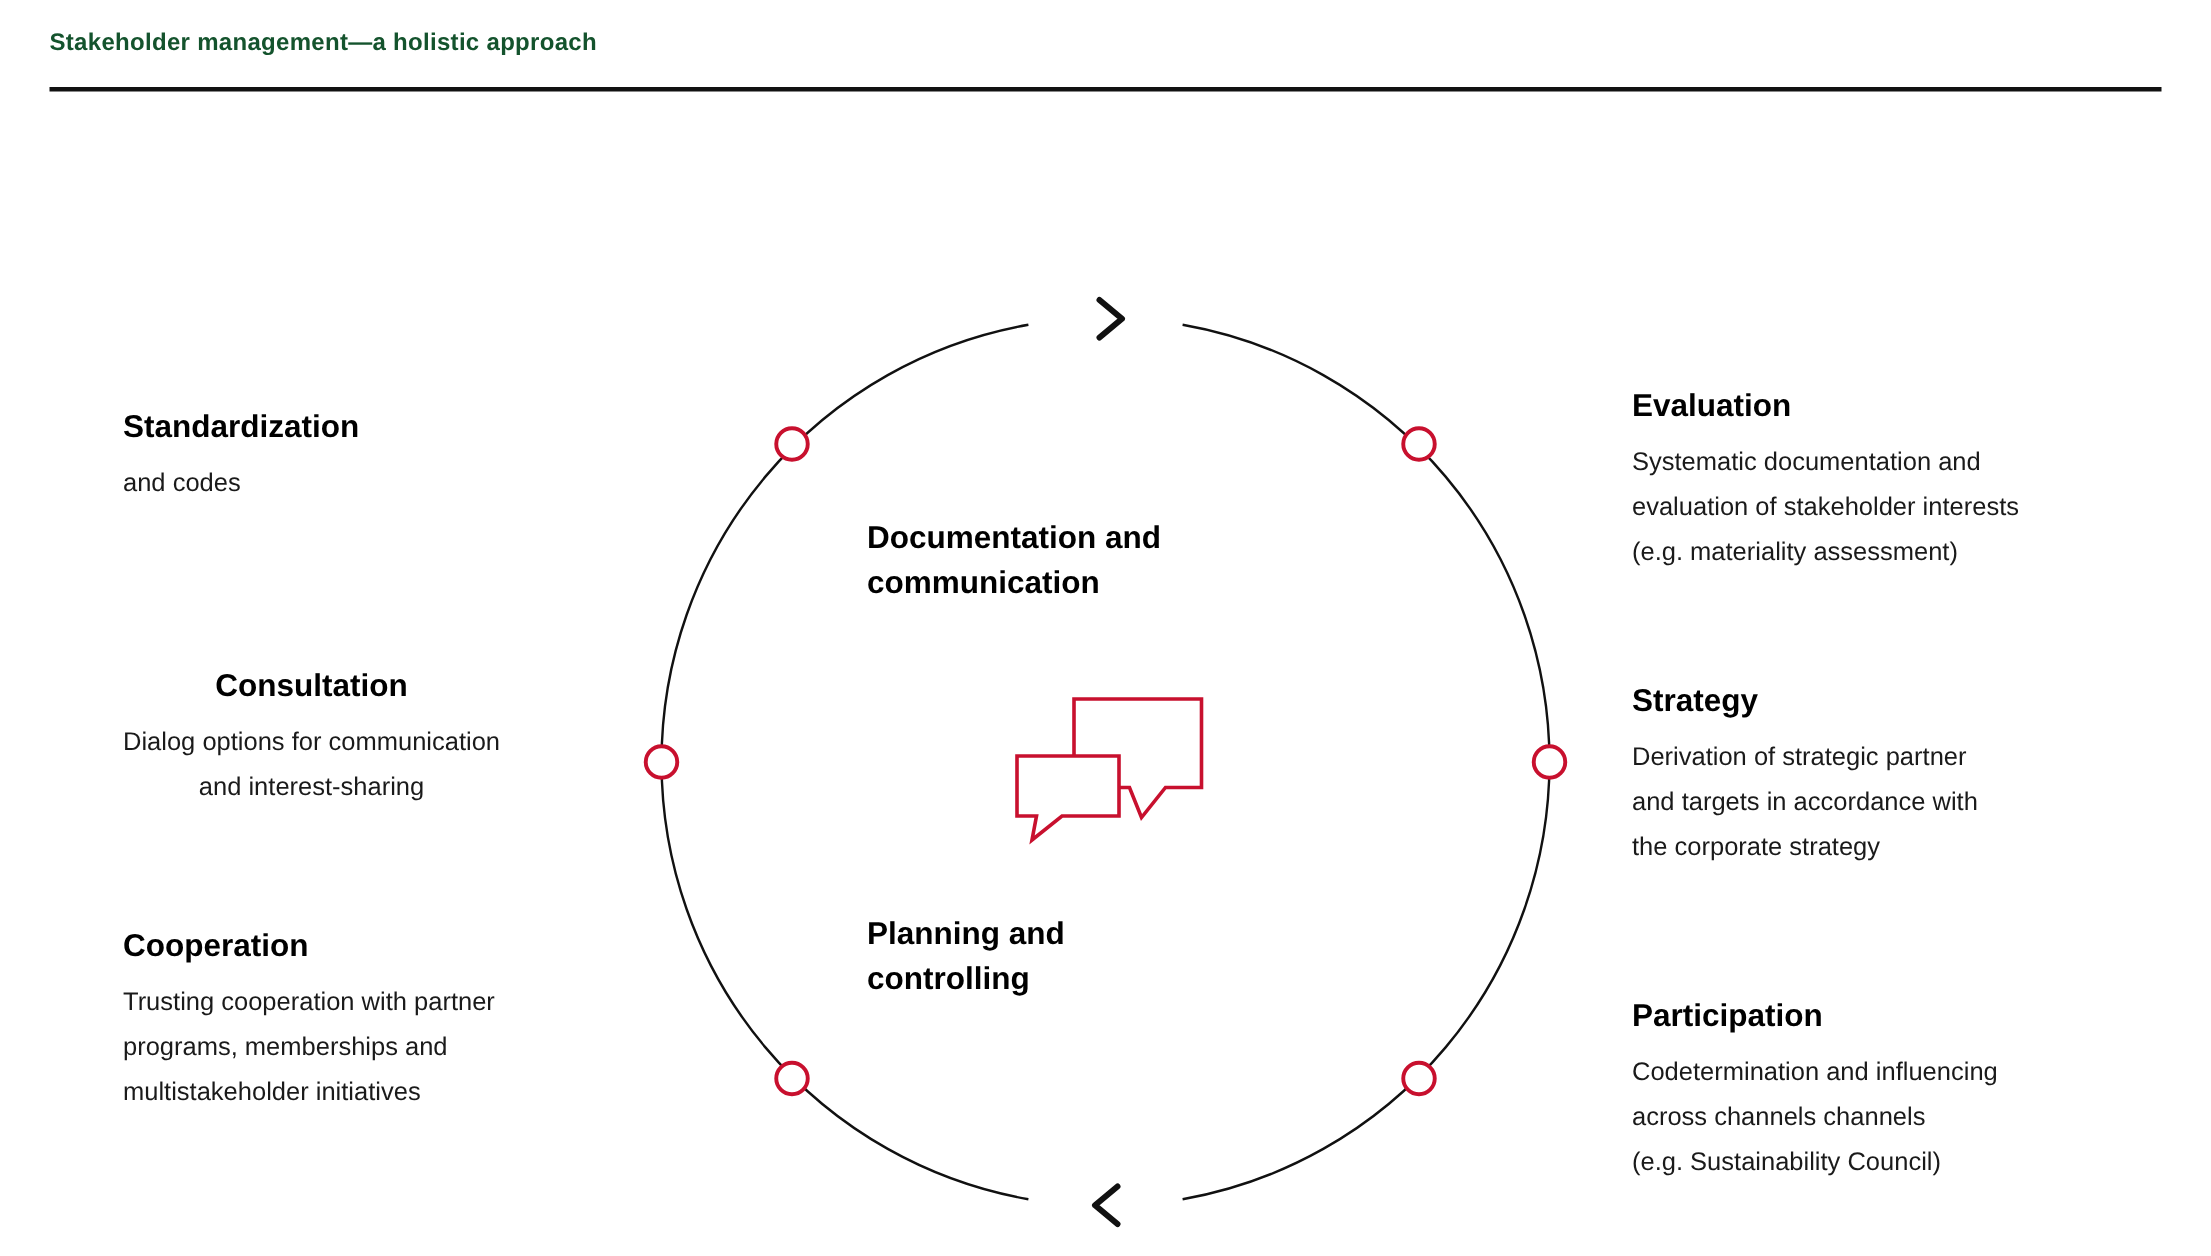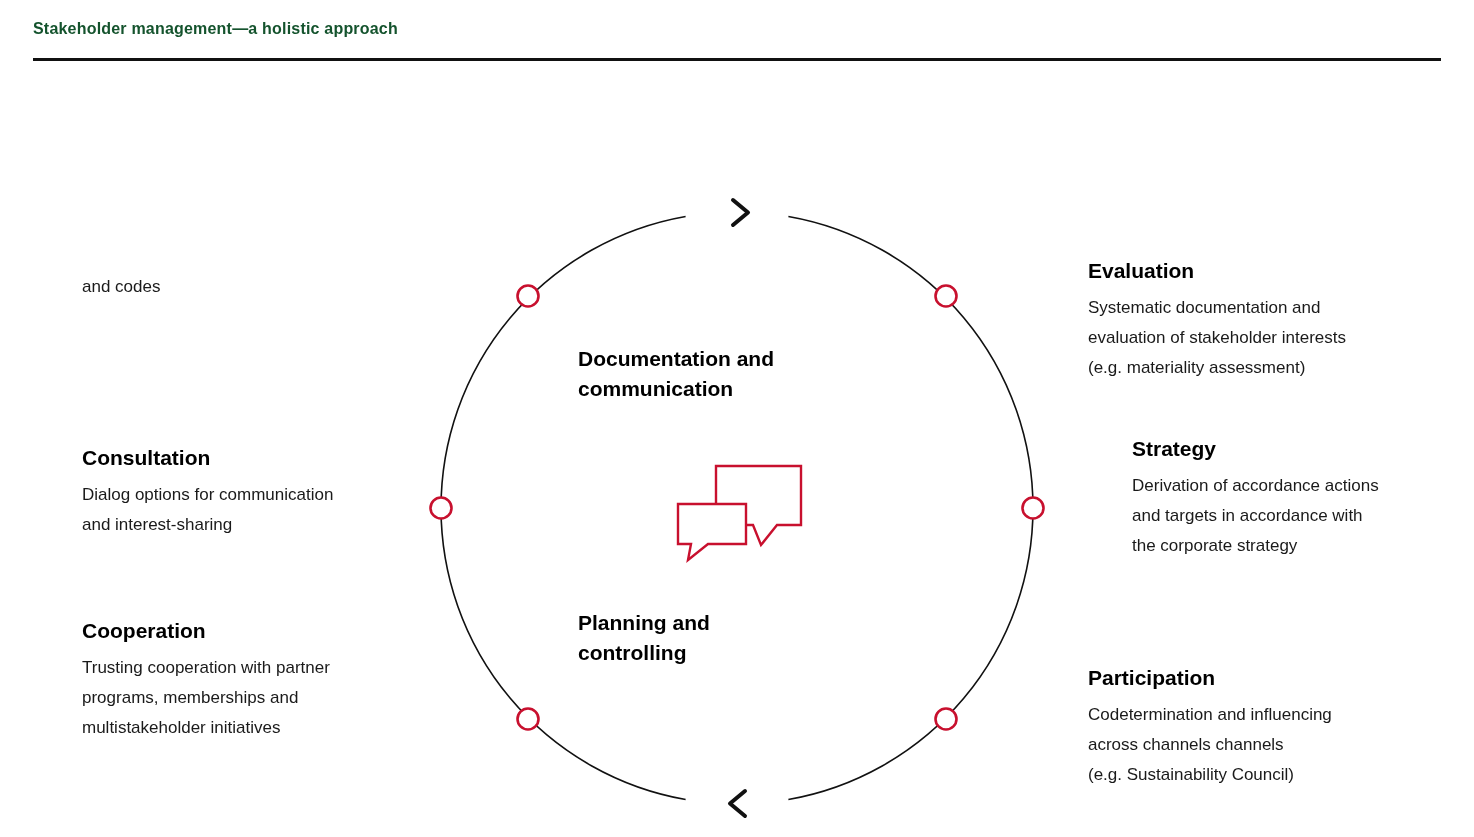--- a/index.html
+++ b/index.html
@@ -42,24 +42,24 @@
     white-space: nowrap;
   }
   .label-line {
     font-size: 17px;
     line-height: 30px;
     color: #1a1a1a;
     white-space: nowrap;
   }
 
   .pos-standardization { left: 82px;   top: 272px; }
-  .pos-consultation    { left: 82px;   top: 445px; }
+  .pos-consultation    { left: 82px;   top: 445px; text-align: center; }
   .pos-cooperation     { left: 82px;   top: 618px; }
   .pos-evaluation      { left: 1088px; top: 258px; }
-  .pos-strategy        { left: 1088px; top: 436px; margin-left: 44px; }
+  .pos-strategy        { left: 1088px; top: 455px; }
   .pos-participation   { left: 1088px; top: 665px; }
 
   .center-label {
     position: absolute;
     width: 320px;
     left: 578px;
     text-align: left;
     font-size: 21px;
     font-weight: 700;
     color: #000000;
@@ -104,20 +104,21 @@
   <div class="center-label pos-center-top">
     <div>Documentation and</div>
     <div>communication</div>
   </div>
   <div class="center-label pos-center-bottom">
     <div>Planning and</div>
     <div>controlling</div>
   </div>
 
   <div class="label-block pos-standardization">
+    <div class="label-heading">Standardization</div>
     <div class="label-line">and codes</div>
   </div>
 
   <div class="label-block pos-consultation">
     <div class="label-heading">Consultation</div>
     <div class="label-line">Dialog options for communication</div>
     <div class="label-line">and interest-sharing</div>
   </div>
 
   <div class="label-block pos-cooperation">
@@ -129,21 +130,21 @@
 
   <div class="label-block pos-evaluation">
     <div class="label-heading">Evaluation</div>
     <div class="label-line">Systematic documentation and</div>
     <div class="label-line">evaluation of stakeholder interests</div>
     <div class="label-line">(e.g. materiality assessment)</div>
   </div>
 
   <div class="label-block pos-strategy">
     <div class="label-heading">Strategy</div>
-    <div class="label-line">Derivation of accordance actions</div>
+    <div class="label-line">Derivation of strategic partner</div>
     <div class="label-line">and targets in accordance with</div>
     <div class="label-line">the corporate strategy</div>
   </div>
 
   <div class="label-block pos-participation">
     <div class="label-heading">Participation</div>
     <div class="label-line">Codetermination and influencing</div>
     <div class="label-line">across channels channels</div>
     <div class="label-line">(e.g. Sustainability Council)</div>
   </div>

